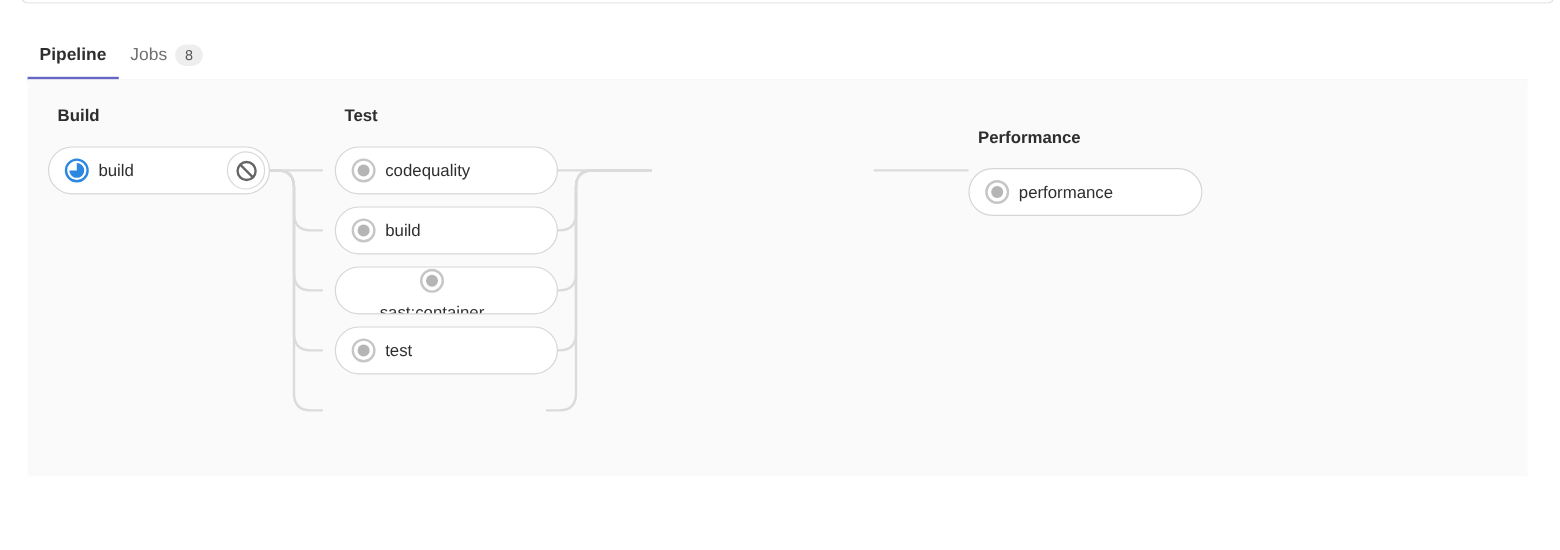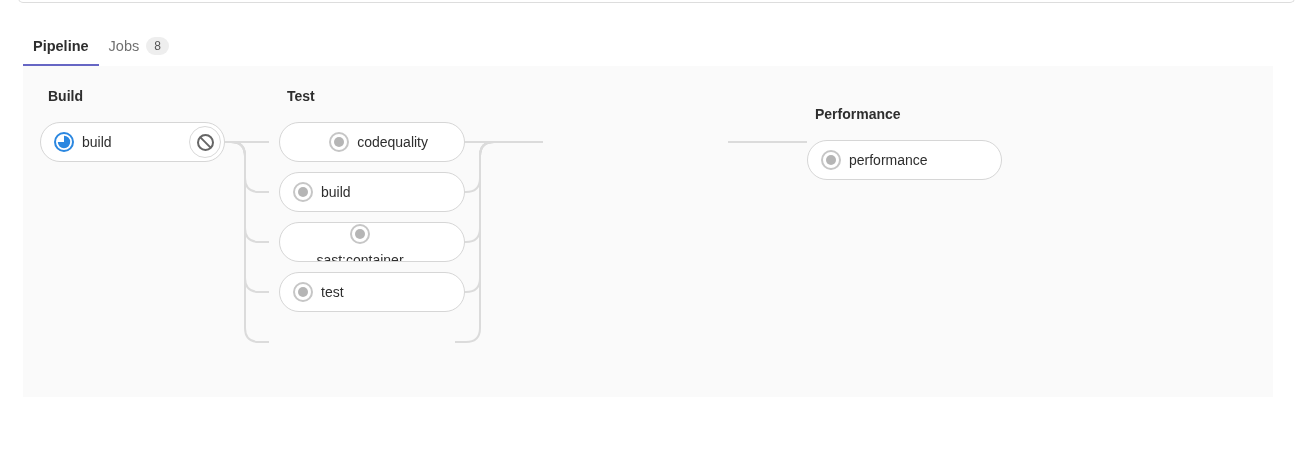--- a/index.html
+++ b/index.html
@@ -116,21 +116,21 @@
               <circle cx="9.5" cy="9.5" r="7.5" fill="none" stroke="#666666" stroke-width="2"></circle>
               <line x1="4.4" y1="4.4" x2="14.6" y2="14.6" stroke="#666666" stroke-width="2"></line>
             </svg>
           </button>
         </div>
       </div>
     </div>
     <div class="stage" style="left: 256px;">
       <h3 class="stage-title">Test</h3>
       <div class="jobs">
-        <div class="job-pill" style="width: 186px; justify-content: flex-end;">
+        <div class="job-pill" style="width: 186px;">
           <svg class="ci-icon" viewBox="0 0 22 22" width="22" height="22">
             <circle cx="11" cy="11" r="9" fill="none" stroke="#c6c6c6" stroke-width="2"></circle>
             <circle cx="11" cy="11" r="5" fill="#b5b5b5"></circle>
           </svg>
           <span class="job-name">codequality</span>
         </div>
         <div class="job-pill" style="width: 186px;">
           <svg class="ci-icon" viewBox="0 0 22 22" width="22" height="22">
             <circle cx="11" cy="11" r="9" fill="none" stroke="#c6c6c6" stroke-width="2"></circle>
             <circle cx="11" cy="11" r="5" fill="#b5b5b5"></circle>

